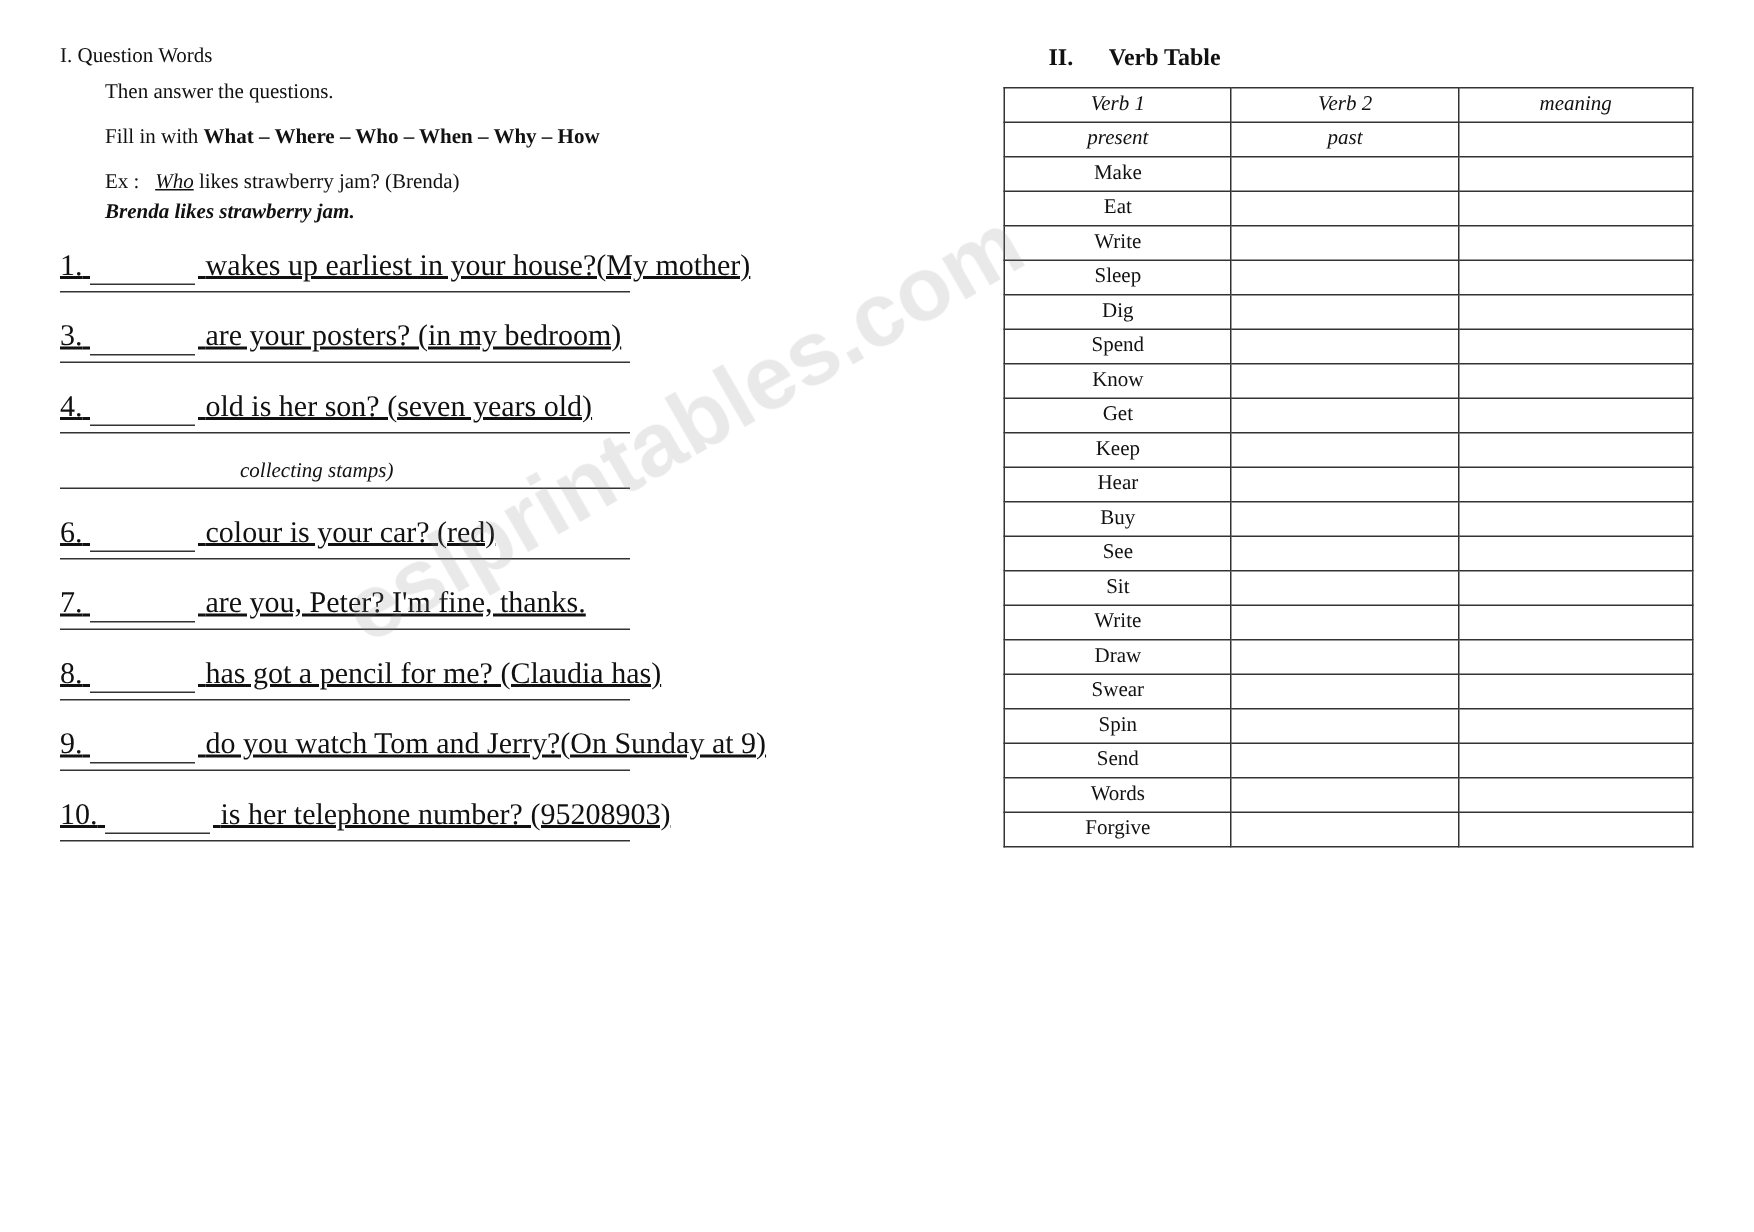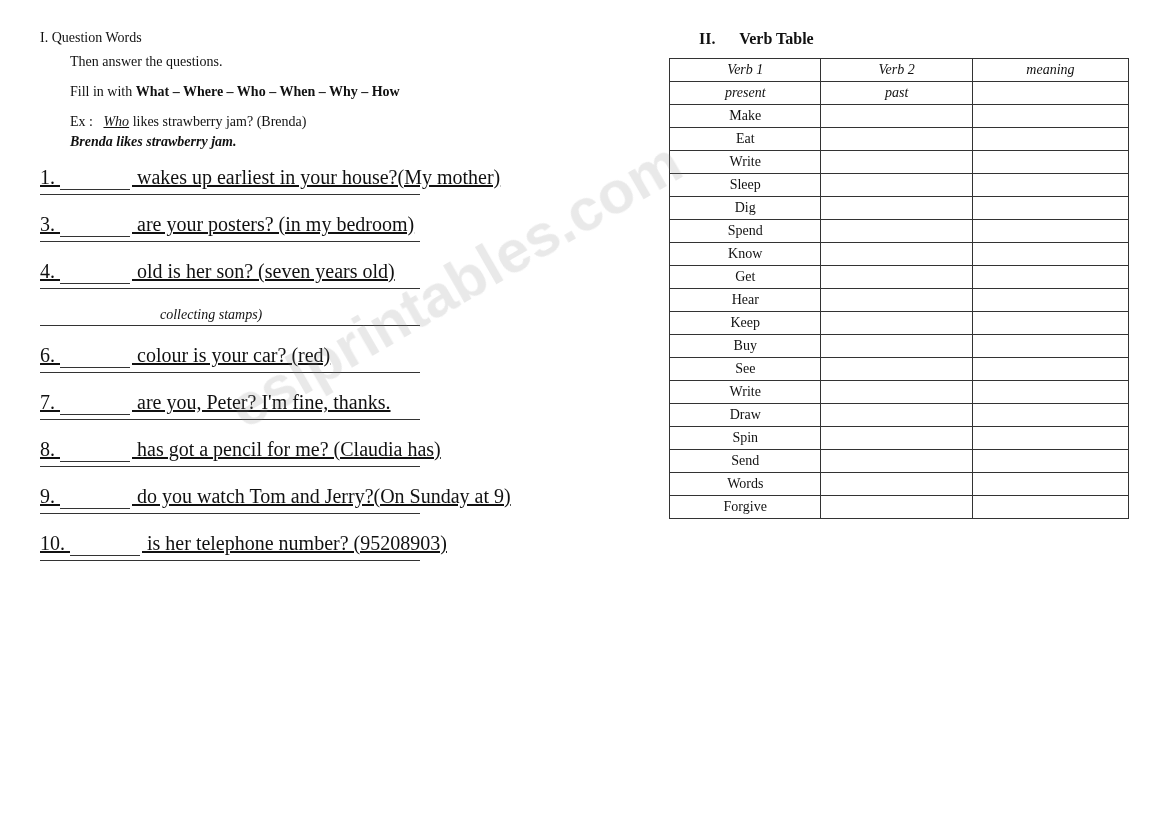--- a/index.html
+++ b/index.html
@@ -274,46 +274,56 @@
       <td>Know</td>
       <td></td>
       <td></td>
     </tr>
           <tr>
       <td>Get</td>
       <td></td>
       <td></td>
     </tr>
           <tr>
+      <td>Keep</td>
+      <td></td>
+      <td></td>
+    </tr>
+          <tr>
       <td>Hear</td>
       <td></td>
       <td></td>
     </tr>
           <tr>
-      <td>Keep</td>
-      <td></td>
-      <td></td>
-    </tr>
-          <tr>
       <td>Buy</td>
       <td></td>
       <td></td>
     </tr>
           <tr>
       <td>See</td>
       <td></td>
       <td></td>
     </tr>
           <tr>
+      <td>Sit</td>
+      <td></td>
+      <td></td>
+    </tr>
+          <tr>
       <td>Write</td>
       <td></td>
       <td></td>
     </tr>
           <tr>
       <td>Draw</td>
+      <td></td>
+      <td></td>
+    </tr>
+          <tr>
+      <td>Swear</td>
       <td></td>
       <td></td>
     </tr>
           <tr>
       <td>Spin</td>
       <td></td>
       <td></td>
     </tr>
           <tr>
       <td>Send</td>

